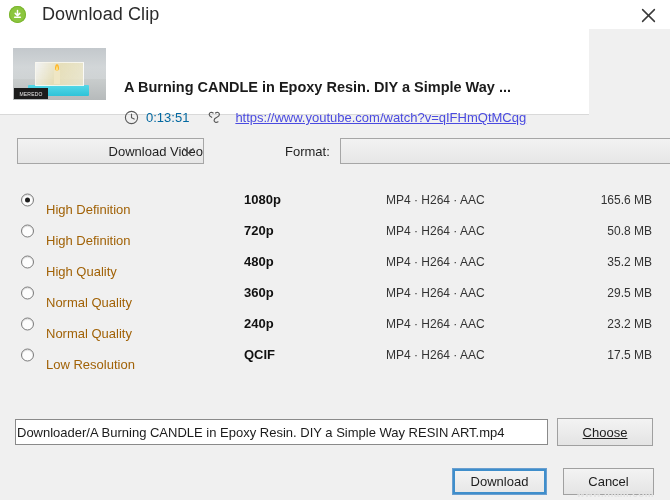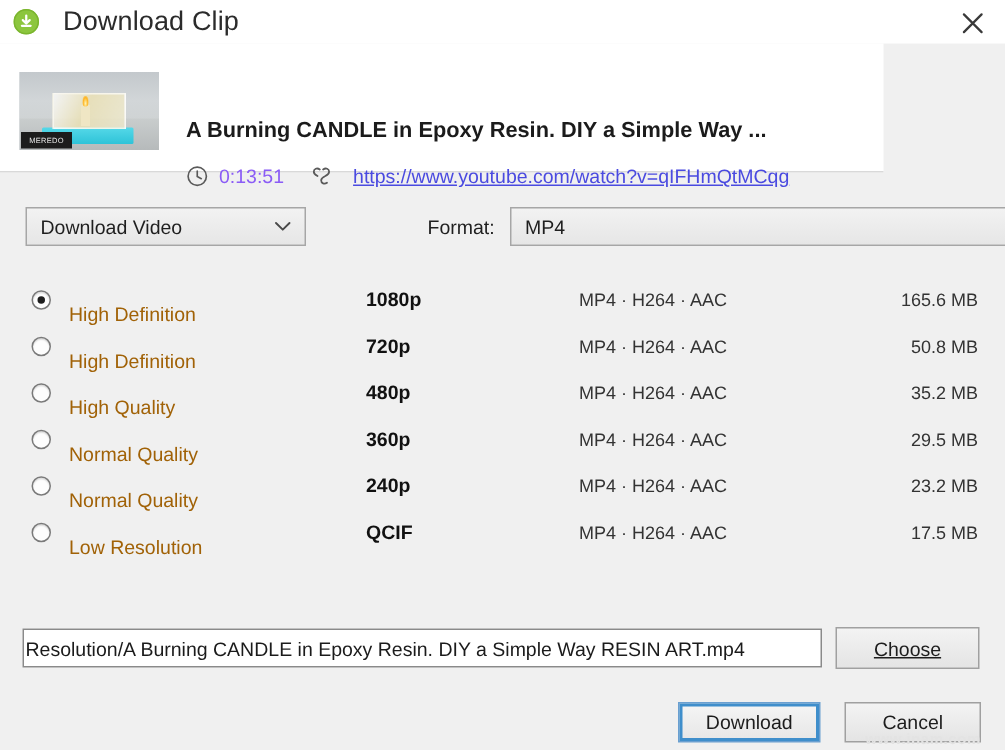--- a/index.html
+++ b/index.html
@@ -114,21 +114,21 @@
     font-size: 14.5px; font-weight: bold; color: #1b1b1b;
     white-space: nowrap;
   }
   .meta-row {
     position: absolute; left: 124px; top: 81px;
     display: flex; align-items: center; gap: 0;
   }
   .clock-icon { display: flex; align-items: center; }
   .duration {
     margin-left: 7px;
-    font-size: 13px; color: #8b5cf6;
+    font-size: 13px; color: #0369a1;
     font-family: "Liberation Sans", sans-serif;
   }
   .link-icon { margin-left: 18px; display: flex; align-items: center; }
   .vid-url {
     margin-left: 14px;
     font-size: 13px; color: #4a4ae0;
     text-decoration: underline;
     cursor: pointer;
     white-space: nowrap;
   }
@@ -138,20 +138,21 @@
     position: absolute; left: 0; top: 130px;
     width: 670px; height: 42px;
   }
   .combo {
     position: absolute;
     height: 26px;
     background: linear-gradient(180deg,#f2f2f2 0%,#e6e6e6 100%);
     border: 1px solid #a6a6a6;
     display: flex; align-items: center;
     cursor: pointer;
+    justify-content: flex-end;
   }
   .combo .val {
     margin-left: 9px;
     font-size: 13px; color: #1f1f1f;
     white-space: nowrap;
   }
   .combo .chev {
     position: absolute; right: 9px; top: 50%;
     transform: translateY(-50%);
     display: flex;
@@ -390,21 +391,21 @@
         <div class="radio"></div>
         <span class="q-name">Low Resolution</span>
         <span class="q-res">QCIF</span>
         <span class="q-codec">MP4 · H264 · AAC</span>
         <span class="q-size">17.5 MB</span>
       </div>
     </div>
 
   <div class="path-row">
     <div class="path-field" title="Downloader/A Burning CANDLE in Epoxy Resin. DIY a Simple Way   RESIN ART.mp4">
-      <span class="txt">Resolution/A Burning CANDLE in Epoxy Resin. DIY a Simple Way   RESIN ART.mp4</span>
+      <span class="txt">Downloader/A Burning CANDLE in Epoxy Resin. DIY a Simple Way   RESIN ART.mp4</span>
     </div>
     <div class="btn" id="choose-btn">Choose</div>
   </div>
 
   <div class="footer">
     <div class="btn" id="download-btn">Download</div>
     <div class="btn" id="cancel-btn">Cancel</div>
     <div class="watermark">www.inam.com</div>
   </div>
 

